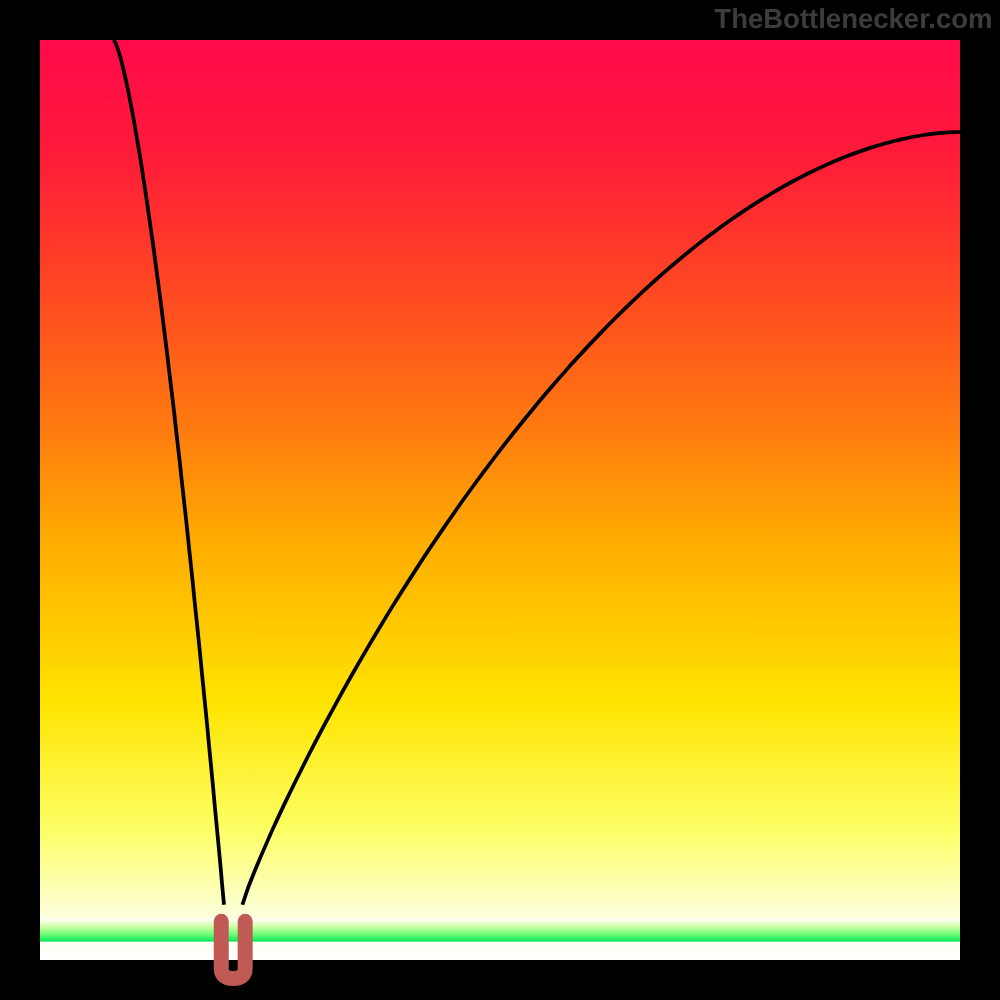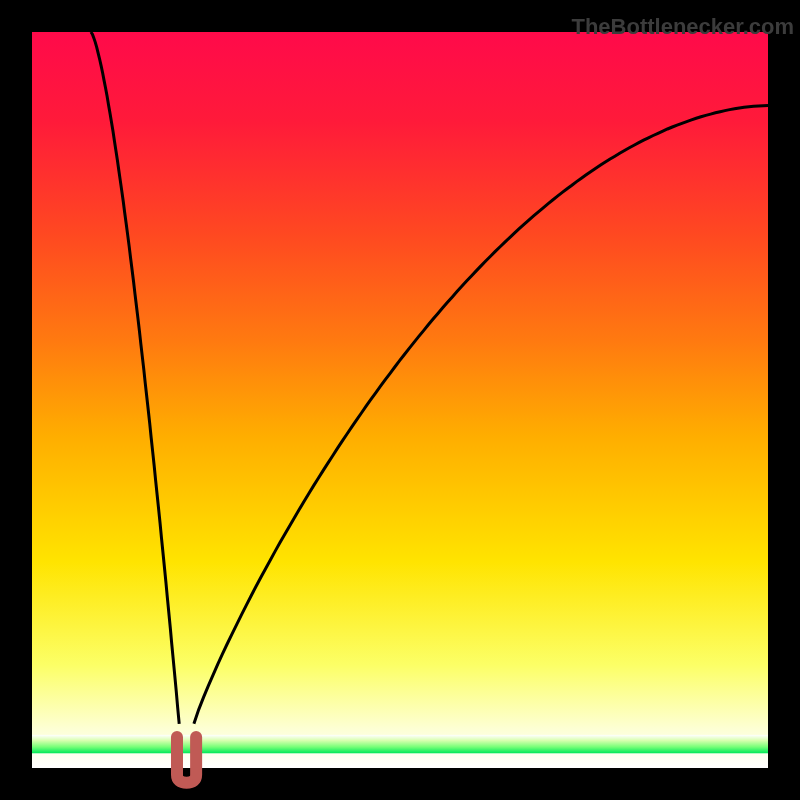--- a/index.html
+++ b/index.html
@@ -1,16 +1,16 @@
 <!DOCTYPE html>
 <html><head>
 <meta charset="utf-8">
 <style>
   html,body{margin:0;padding:0;width:800px;height:800px;overflow:hidden;background:#000;}
-  .wm{position:absolute;top:2px;right:6px;font:700 22px Arial,Helvetica,sans-serif;color:#3c3c3c;z-index:10;user-select:none;margin-top:12px;}
+  .wm{position:absolute;top:2px;right:6px;font:700 22px Arial,Helvetica,sans-serif;color:#3c3c3c;z-index:10;user-select:none;}
   svg{display:block;}
 </style>
 </head>
 <body>
 
 <div class="wm">TheBottlenecker.com</div>
 
 <svg id="stage" width="800" height="800" viewBox="0 0 800 800">
   <defs>
     <linearGradient id="bg-grad" x1="0" y1="0" x2="0" y2="1">

